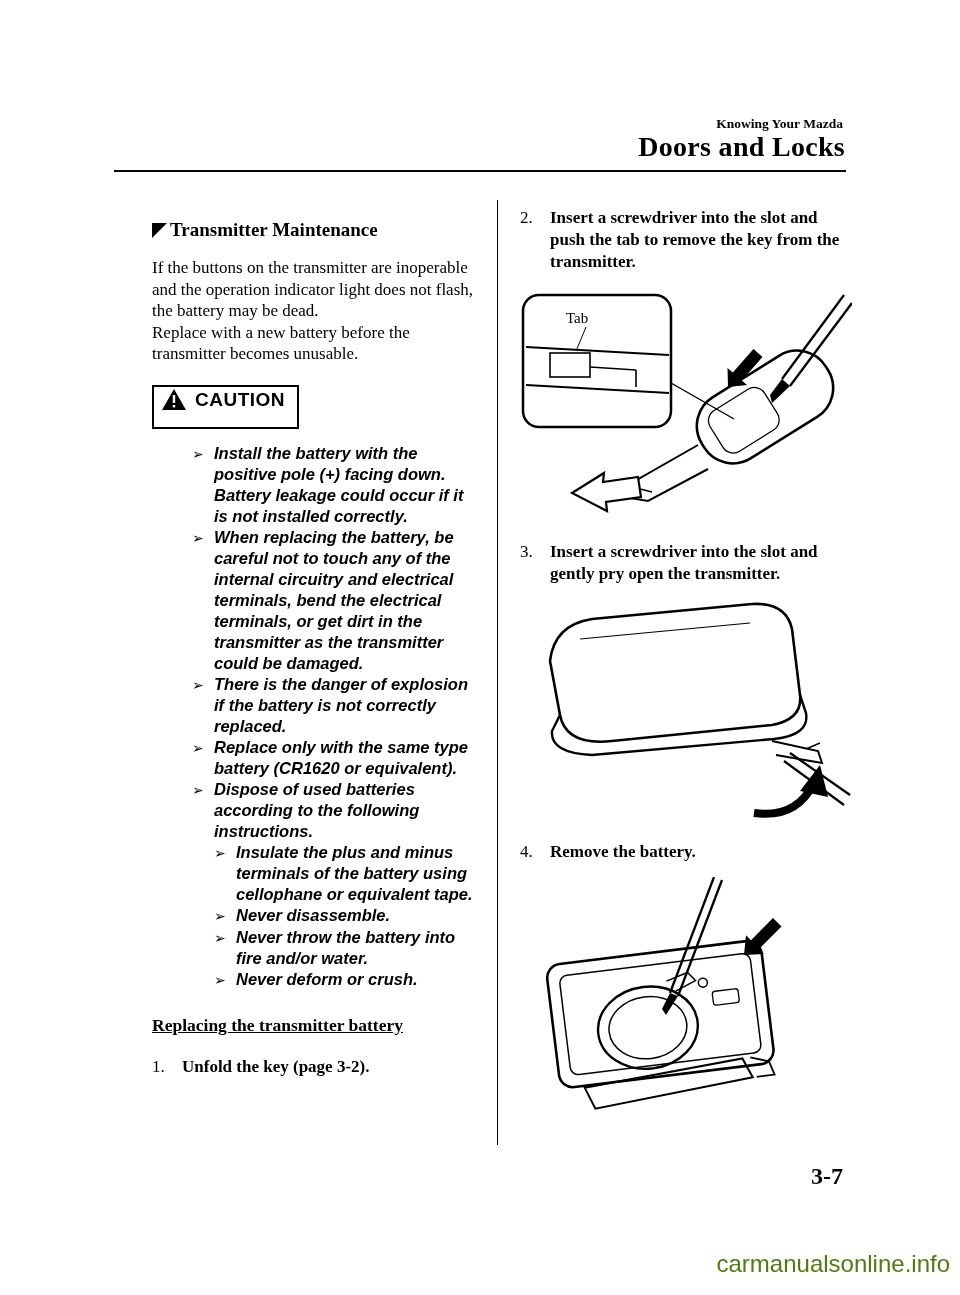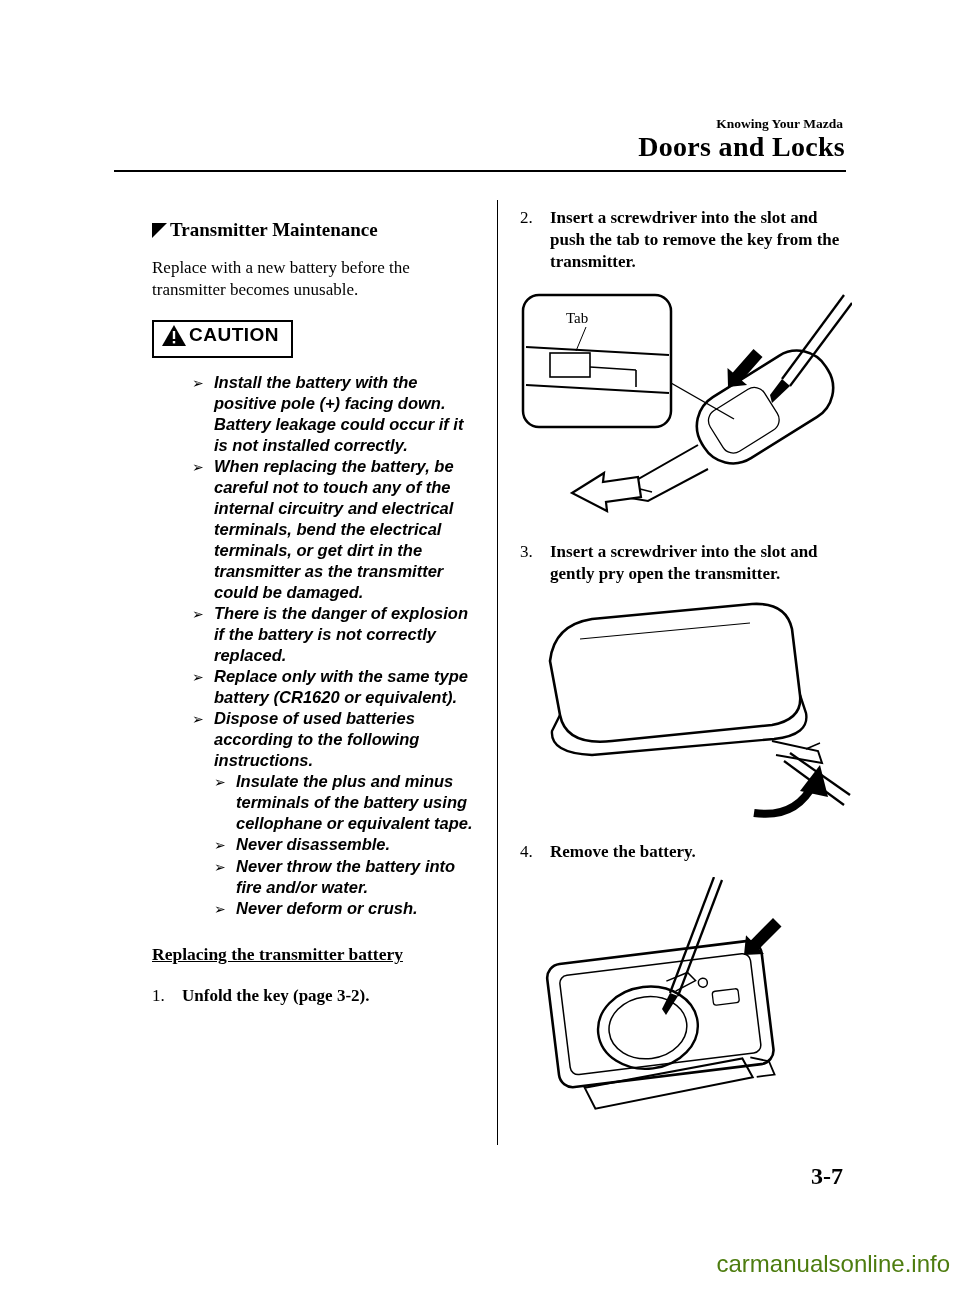--- a/index.html
+++ b/index.html
@@ -16,22 +16,22 @@
   .left-col{position:absolute;top:207px;left:152px;width:322px;margin-top:12px;}
   .right-col{position:absolute;top:207px;left:520px;width:332px;}
 
   .section-head{display:flex;align-items:flex-start;font-size:19px;font-weight:bold;margin:0 0 16px 0;}
   .tri-marker{width:0;height:0;border-top:15px solid #000;border-right:15px solid transparent;
               margin:4px 3px 0 0;flex:0 0 auto;}
   p.body{font-size:17px;line-height:21.5px;margin:0;}
   .para2{margin-top:0;}
 
   
-  .caution-box{display:inline-flex;align-items:center;gap:3px;border:2.5px solid #000;
-               padding:2px 12px 10px 8px;margin:20px 0 10px 0;}
+  .caution-box{display:inline-flex;align-items:center;gap:9px;border:2.5px solid #000;
+               padding:2px 12px 16px 8px;margin:20px 0 10px 0;}
   .caution-label{font-family:"Liberation Sans","DejaVu Sans",sans-serif;font-weight:bold;
                  font-size:19px;letter-spacing:.5px;}
 
   
   .c-list{margin:4px 0 0 0;padding:0 0 0 40px;list-style:none;}
   .c-list li{display:flex;font-family:"Liberation Sans","DejaVu Sans",sans-serif;
              font-style:italic;font-weight:bold;font-size:16.5px;line-height:21px;margin:0;}
   .c-list li .mk{flex:0 0 22px;font-style:normal;font-size:14px;padding-top:1px;}
   .c-list li.lv2{margin-left:22px;}
 
@@ -59,20 +59,21 @@
   <div class="head-rule"></div>
   <div class="col-divider"></div>
 
   <div class="left-col">
 
     <h2 class="section-head">
       <span class="tri-marker"></span>
       <span>Transmitter Maintenance</span>
     </h2>
 
+    <p class="body">If the buttons on the transmitter are inoperable and the operation indicator light does not flash, the battery may be dead.</p>
     <p class="body para2">Replace with a new battery before the transmitter becomes unusable.</p>
 
     <div class="caution-box">
       <svg width="24" height="21" viewBox="0 0 24 21">
         <polygon points="12,0 24,21 0,21" fill="#000"></polygon>
         <rect x="10.8" y="6" width="2.4" height="8" fill="#fff"></rect>
         <rect x="10.8" y="16" width="2.4" height="2.4" fill="#fff"></rect>
       </svg>
       <span class="caution-label">CAUTION</span>
     </div>

